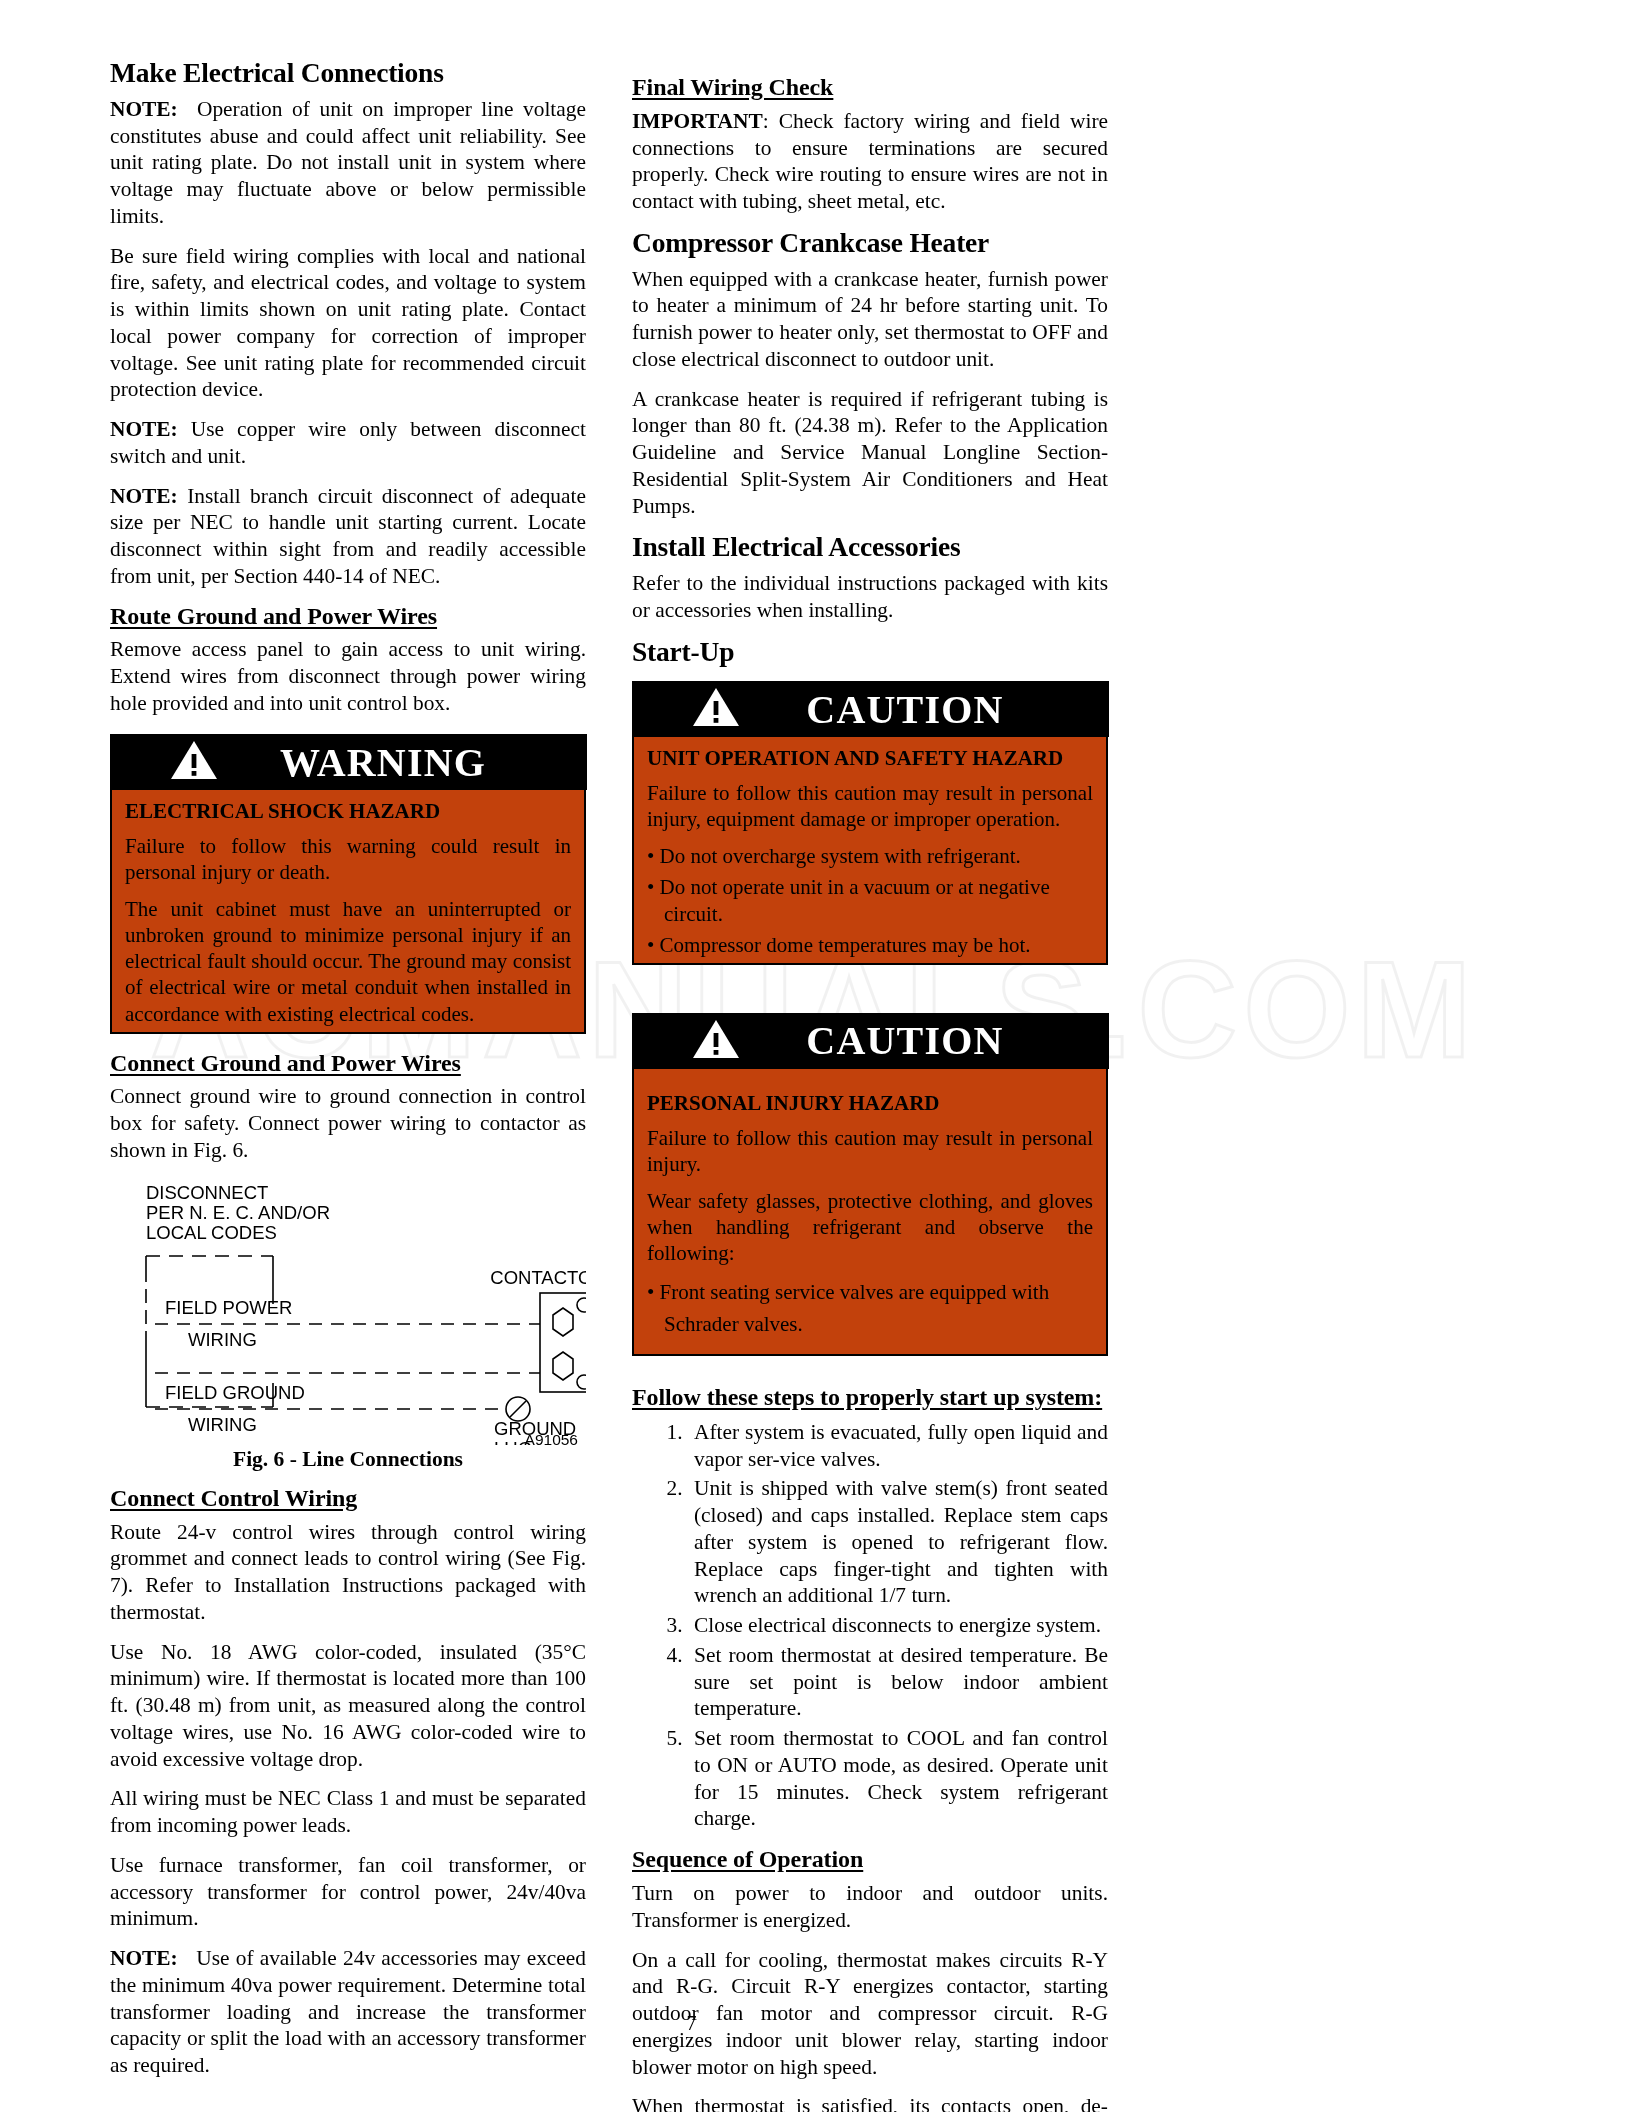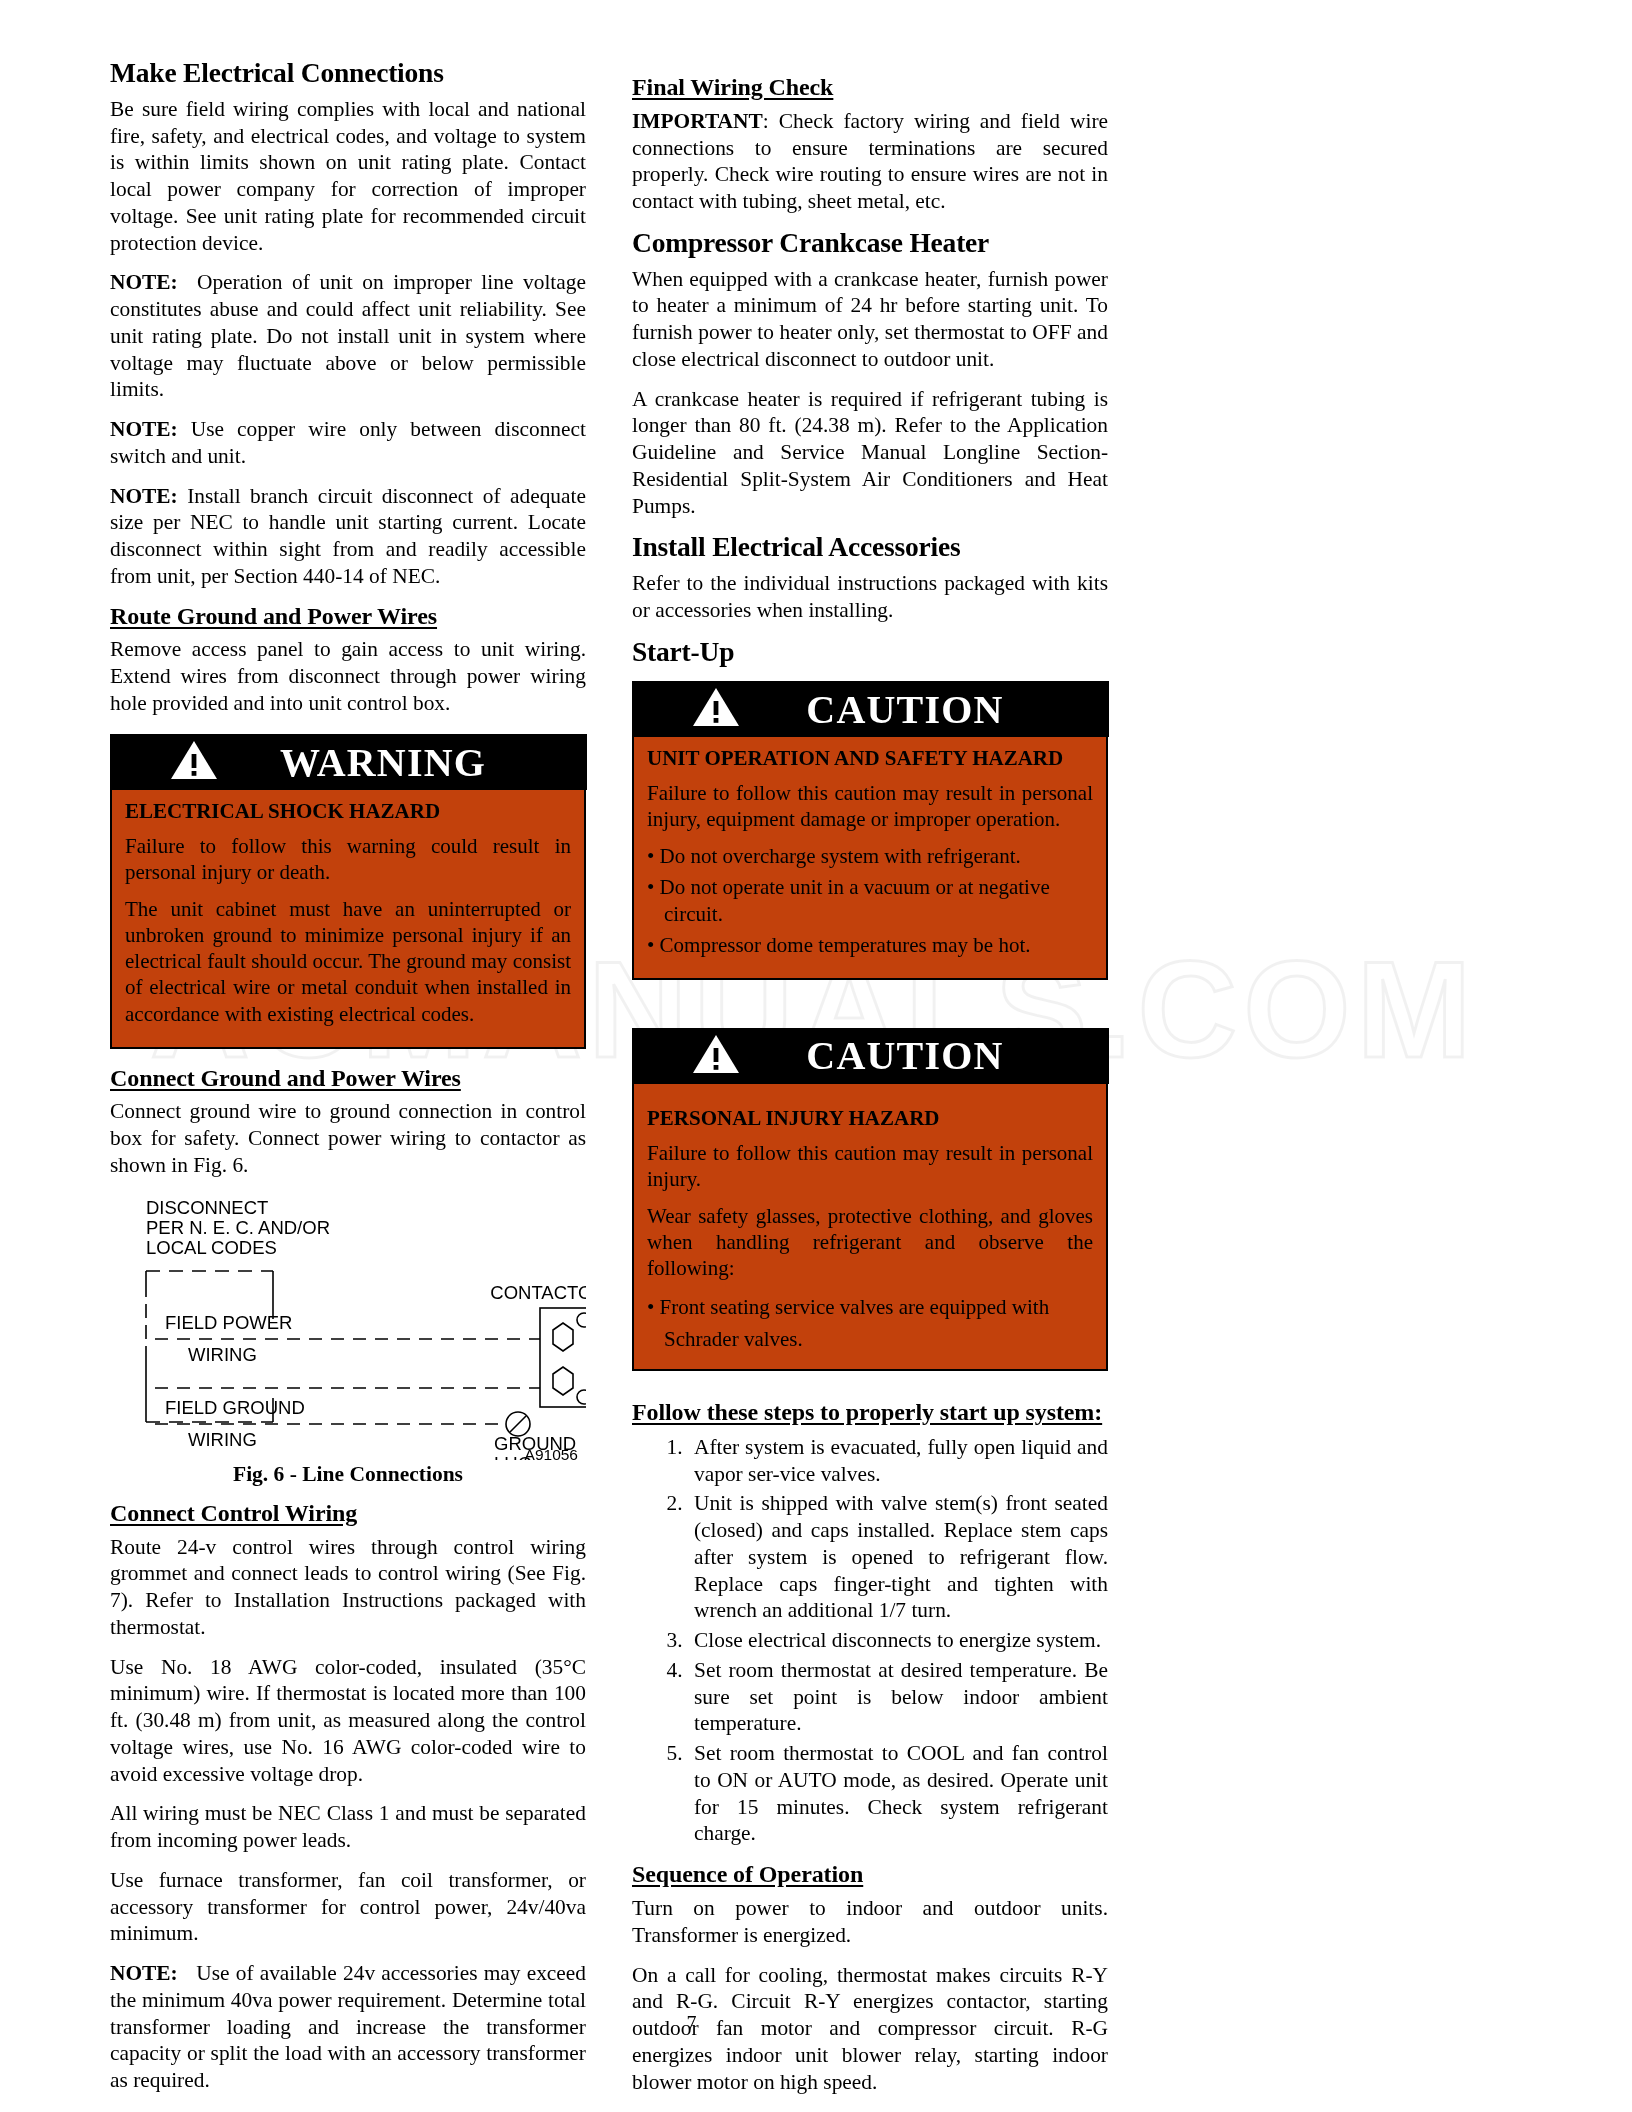--- a/index.html
+++ b/index.html
@@ -109,21 +109,21 @@
     transform: translateY(-50%);
   }
   .alert-head .word {
     font-size: 40px;
     font-weight: bold;
     letter-spacing: 1.2px;
     font-family: "Liberation Serif", "DejaVu Serif", serif;
     padding-left: 70px;
   }
   .alert-body {
-    padding: 9px 13px 20px 13px;
+    padding: 9px 13px 5px 13px;
   }
   .alert-body .atitle {
     font-size: 21px;
     font-weight: bold;
     margin: 0 0 10px 0;
     line-height: 1.15;
   }
   .alert-body p {
     font-size: 21px;
     line-height: 1.24;
@@ -200,23 +200,23 @@
 <div id="watermark">
   <div class="wm-text">ACMANUALS.COM</div>
 </div>
 
 <div id="page">
 
   <div class="col col-left">
 
     <h1 class="sec">Make Electrical Connections</h1>
 
+    <p class="body"><span class="b">NOTE:</span>&nbsp; <span>Operation of unit on improper line voltage constitutes abuse and could affect unit reliability. See unit rating plate. Do  not install unit in system where voltage may fluctuate above or below permissible limits.</span></p>
+
     <p class="body">Be sure field wiring complies with local and national fire, safety, and electrical codes, and voltage to system is within limits shown on unit rating plate. Contact local power company for correction of improper voltage. See unit rating plate for recommended circuit protection device.</p>
-
-    <p class="body"><span class="b">NOTE:</span>&nbsp; <span>Operation of unit on improper line voltage constitutes abuse and could affect unit reliability. See unit rating plate. Do  not install unit in system where voltage may fluctuate above or below permissible limits.</span></p>
 
     <p class="body"><span class="b">NOTE:</span> <span>Use copper wire only between disconnect switch and unit.</span></p>
 
     <p class="body"><span class="b">NOTE:</span> <span>Install branch circuit disconnect of adequate size per NEC to handle unit starting current. Locate disconnect within sight from and readily accessible from unit, per Section 440-14 of NEC.</span></p>
 
     <h2 class="sub">Route Ground and Power Wires</h2>
 
     <p class="body">Remove access panel to gain access to unit wiring. Extend wires from disconnect through power wiring hole provided and into unit control box.</p>
 
     <div class="alert">

